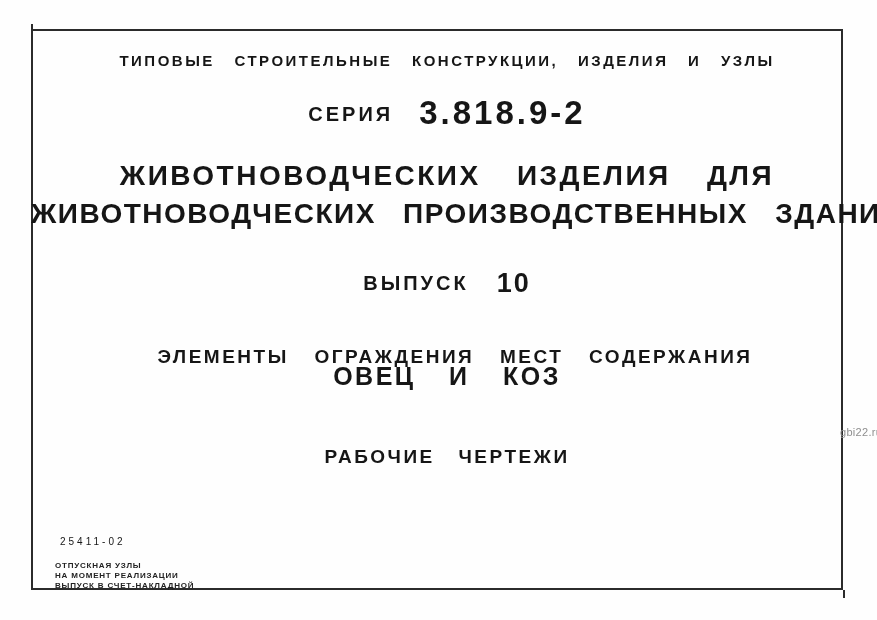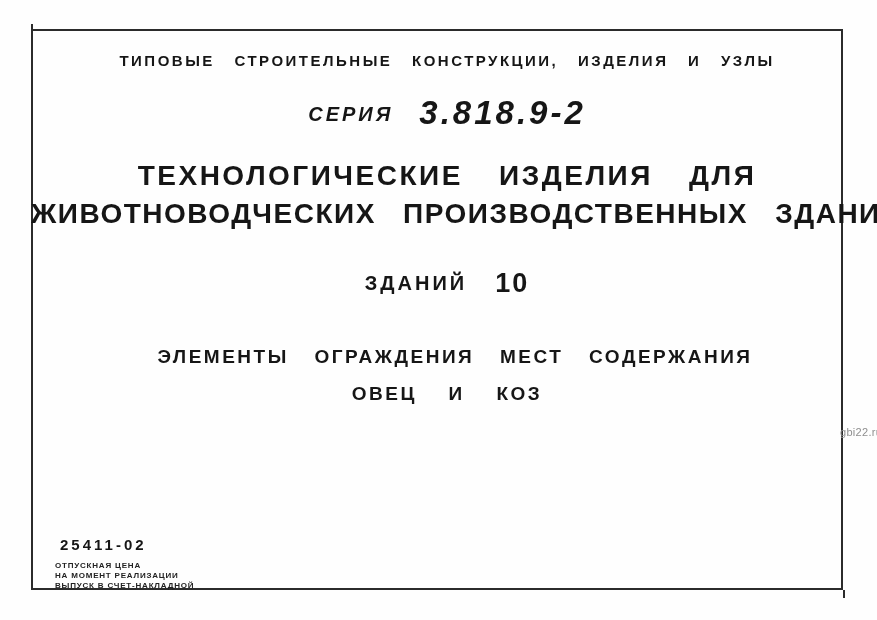--- a/index.html
+++ b/index.html
@@ -56,21 +56,20 @@
   .header-line {
     top: 52px;
     font-size: 15px;
     letter-spacing: 2.5px;
     word-spacing: 13px;
   }
   .series-row {
     top: 94px;
     font-size: 20px;
     letter-spacing: 3px;
-    font-style: italic;
   }
   .series-row .series-number {
     font-size: 33px;
     letter-spacing: 3px;
     margin-left: 26px;
     vertical-align: -3px;
   }
   .title-line1 {
     top: 160px;
     font-size: 28px;
@@ -95,37 +94,37 @@
     vertical-align: -2px;
   }
   .subtitle-line1 {
     top: 346px;
     font-size: 19px;
     letter-spacing: 2.5px;
     word-spacing: 18px;
     padding-left: 8px;
   }
   .subtitle-line2 {
-    top: 383px;
-    font-size: 19px;
+    top: 362px;
+    font-size: 25px;
     letter-spacing: 2.5px;
     word-spacing: 24px;
   }
   .doc-type {
     top: 446px;
     font-size: 19px;
     letter-spacing: 2.5px;
     word-spacing: 16px;
   }
   .doc-number {
     position: absolute;
     left: 60px;
     top: 536px;
-    font-size: 15px;
-    font-weight: bold;
+    font-size: 10px;
+    font-weight: normal;
     letter-spacing: 3px;
     color: #161616;
   }
   .price-note {
     position: absolute;
     left: 55px;
     top: 561px;
     font-size: 8px;
     font-weight: bold;
     letter-spacing: 0.8px;
@@ -149,36 +148,37 @@
   <div class="frame"></div>
   <div class="frame-overhang-top"></div>
   <div class="frame-overhang-bottom"></div>
 
   <div class="centered stencil header-line">ТИПОВЫЕ СТРОИТЕЛЬНЫЕ КОНСТРУКЦИИ, ИЗДЕЛИЯ И УЗЛЫ</div>
 
   <div class="centered stencil series-row">
     <span>СЕРИЯ</span><span class="series-number">3.818.9-2</span>
   </div>
 
-  <div class="centered stencil title-line1">ТЕХНОЛОГИЧЕСКИЕ ИЗДЕЛИЯ ДЛЯ</div>
+  <div class="centered stencil title-line1">ЖИВОТНОВОДЧЕСКИХ ИЗДЕЛИЯ ДЛЯ</div>
 
   <div class="centered stencil title-line2">ЖИВОТНОВОДЧЕСКИХ ПРОИЗВОДСТВЕННЫХ ЗДАНИЙ</div>
 
   <div class="centered stencil issue-row">
-    <span>ЗДАНИЙ</span><span class="issue-number">10</span>
+    <span>ВЫПУСК</span><span class="issue-number">10</span>
   </div>
 
   <div class="centered stencil subtitle-line1">ЭЛЕМЕНТЫ ОГРАЖДЕНИЯ МЕСТ СОДЕРЖАНИЯ</div>
 
   <div class="centered stencil subtitle-line2">ОВЕЦ И КОЗ</div>
 
+  <div class="centered stencil doc-type">РАБОЧИЕ ЧЕРТЕЖИ</div>
 
   <div class="doc-number">25411-02</div>
 
   <div class="price-note">
-    <div>ОТПУСКНАЯ ЦЕНА</div>
+    <div>ОТПУСКНАЯ УЗЛЫ</div>
     <div>НА МОМЕНТ РЕАЛИЗАЦИИ</div>
     <div>ВЫПУСК В СЧЕТ-НАКЛАДНОЙ</div>
   </div>
 
   <div class="watermark">gbi22.ru</div>
 
 </div>
 
 </body></html>

